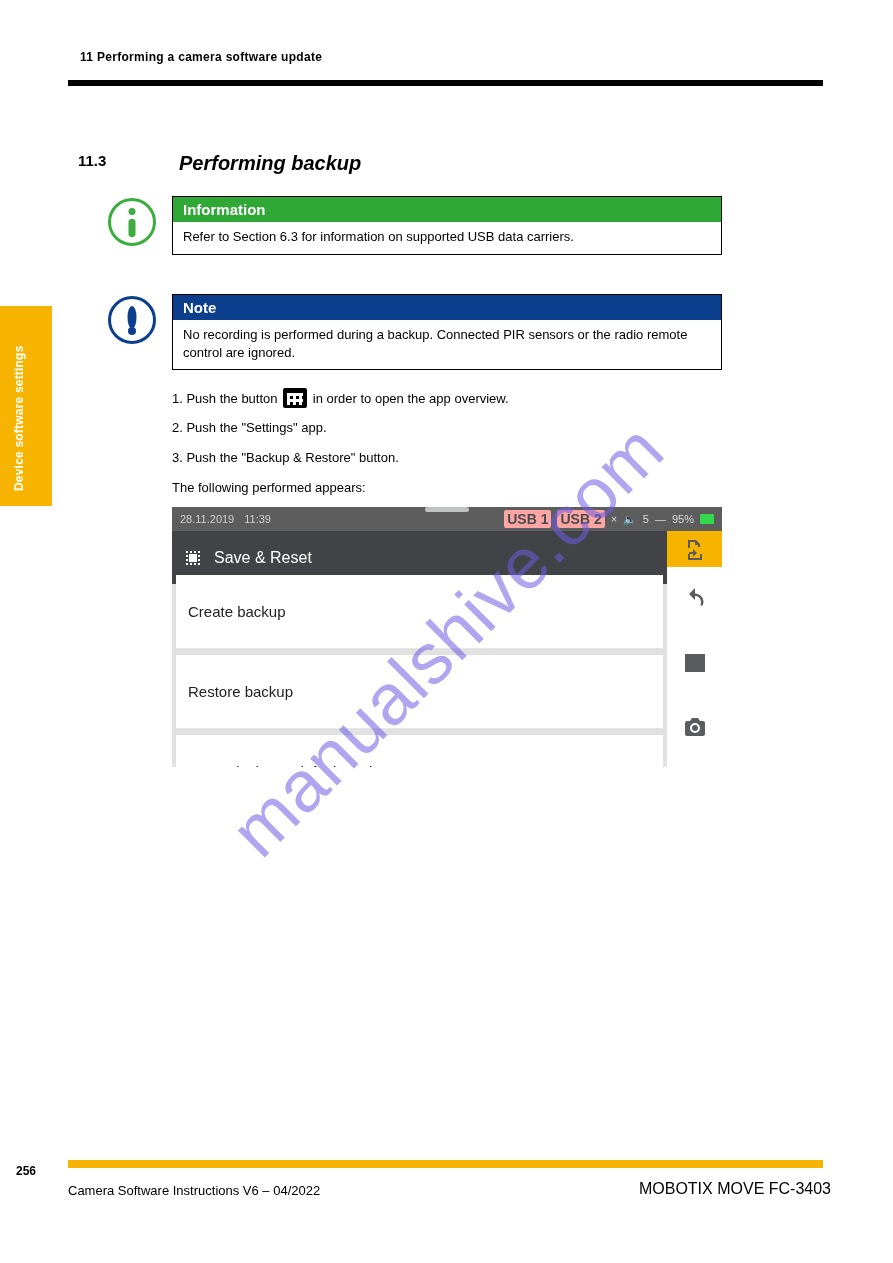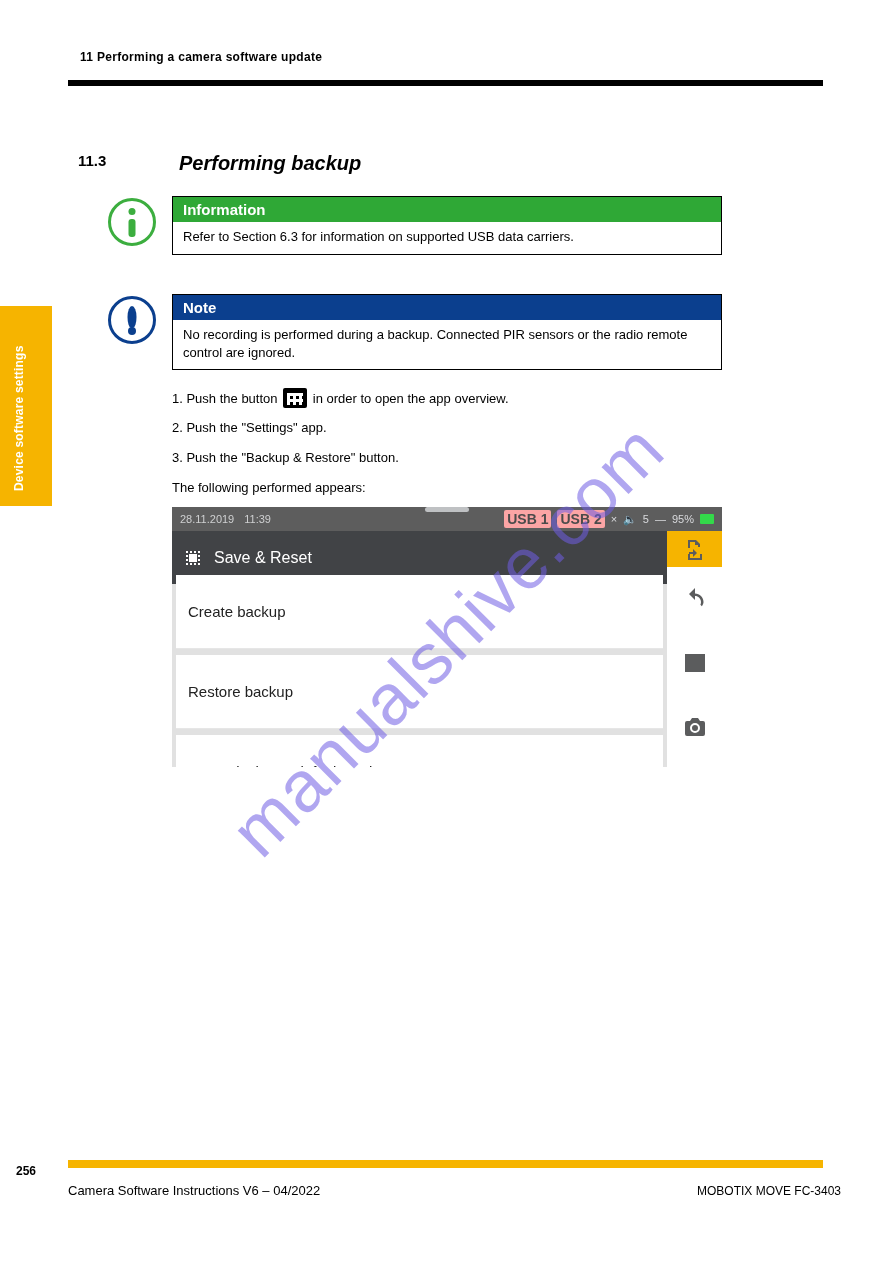--- a/index.html
+++ b/index.html
@@ -46,21 +46,21 @@
   .sb-btn svg { width: 24px; height: 24px; fill: #5b5c5d; }
   .shot-list { position: absolute; left: 0; top: 60px; right: 55px; }
   .shot-row { background: #fff; margin: 6px 4px 0 4px; padding: 28px 12px; font-size: 15px; color: #222; border-bottom: 1px solid #e6e6e6; }
   .shot-row:first-child { margin-top: 8px; }
   .shot-grab { position: absolute; top: 0; left: 50%; transform: translateX(-50%); width: 44px; height: 5px; border-radius: 3px; background: #bfc1c3; }
   .caption { position: absolute; left: 172px; width: 550px; text-align: center; font-size: 11px; }
   
   .wm { position: absolute; left: 50%; top: 640px; transform: translate(-50%, -50%) rotate(-45deg); font-size: 72px; font-weight: 500; color: rgba(112, 92, 228, 0.55); letter-spacing: 1px; pointer-events: none; user-select: none; white-space: nowrap; }
   .footer-bar { position: absolute; left: 68px; right: 70px; bottom: 95px; height: 8px; background: #f6b400; }
   .footer-left { position: absolute; left: 68px; bottom: 65px; font-size: 13px; }
-  .footer-right { position: absolute; right: 52px; bottom: 65px; font-size: 12px; }
+  .footer-right { position: absolute; right: 62px; bottom: 65px; font-size: 16px; }
   .pnum { position: absolute; left: 16px; bottom: 85px; font-size: 12px; font-weight: bold; }
 </style>
 </head>
 <body>
 
 <div class="page">
   <div class="top-rule"></div>
   <div class="page-header">11 Performing a camera software update</div>
 
   <div class="sidebar-tab">

